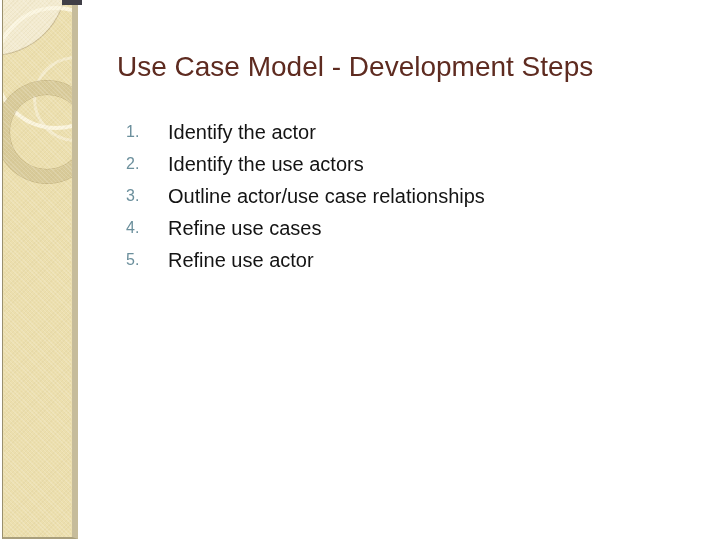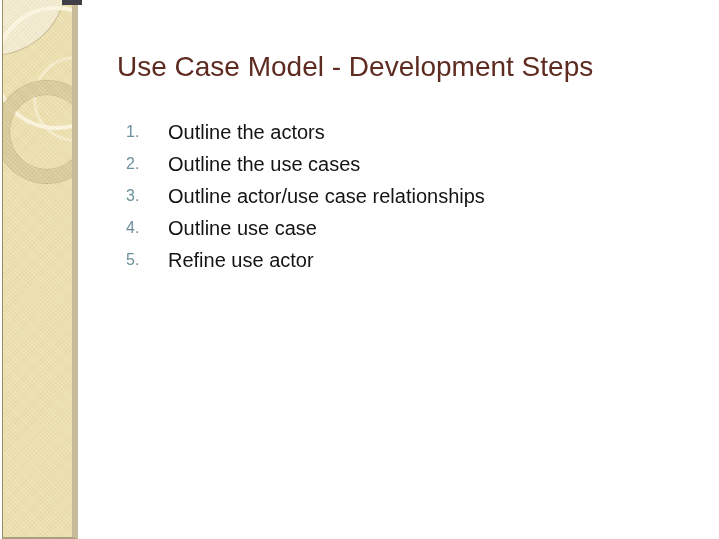--- a/index.html
+++ b/index.html
@@ -96,33 +96,33 @@
     <div class="deco deco-ring-thin-b"></div>
     <div class="deco deco-ring-thick"></div>
   </div>
   <div class="top-square"></div>
 
   <h1 class="title" style="margin:0; font-weight:normal;">Use Case Model - Development Steps</h1>
 
   <ol class="steps">
     <li class="step">
       <span class="step-number">1.</span>
-      <span>Outline the actors</span>
+      <span>Identify the actor</span>
     </li>
     <li class="step">
       <span class="step-number">2.</span>
-      <span>Outline the use cases</span>
+      <span>Identify the use actors</span>
     </li>
     <li class="step">
       <span class="step-number">3.</span>
       <span>Outline actor/use case relationships</span>
     </li>
     <li class="step">
       <span class="step-number">4.</span>
-      <span>Outline use case</span>
+      <span>Refine use cases</span>
     </li>
     <li class="step">
       <span class="step-number">5.</span>
       <span>Refine use actor</span>
     </li>
   </ol>
 
   <div class="page-number">6</div>
 
 </div>

